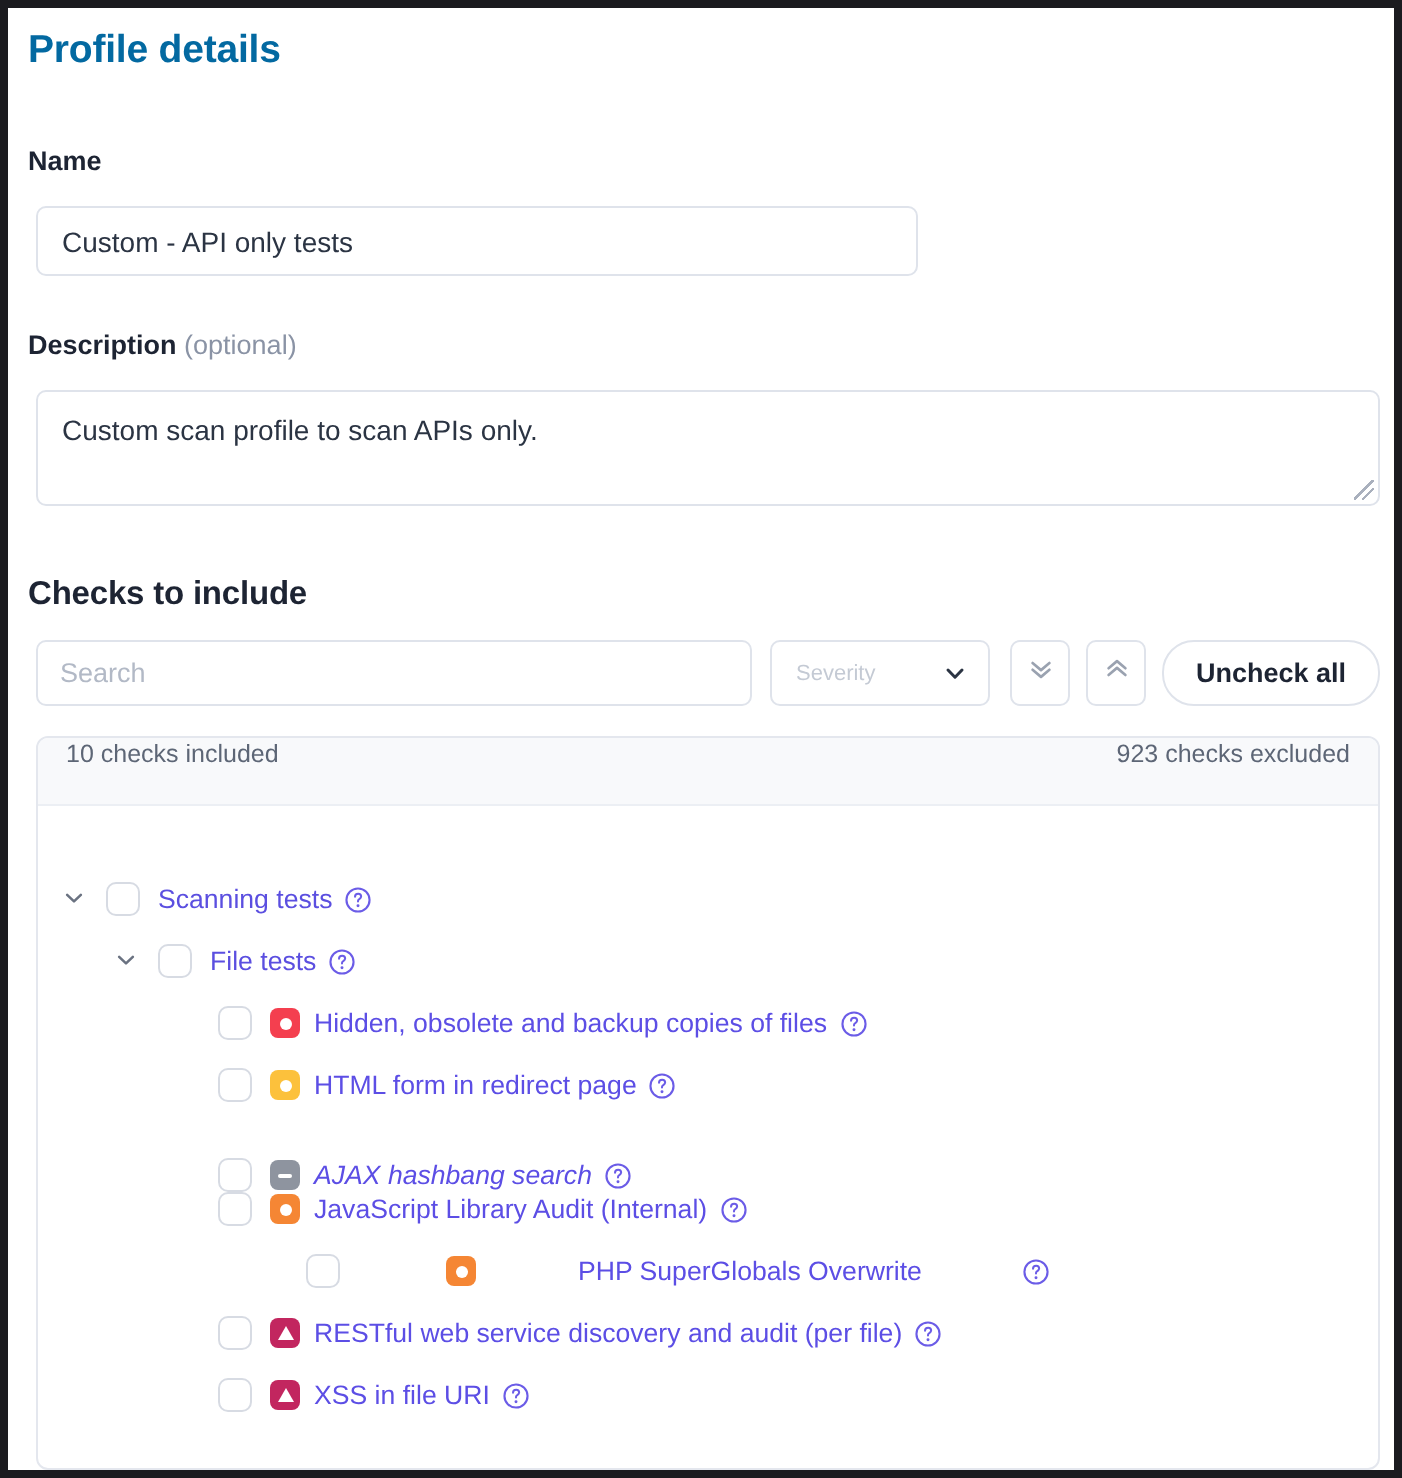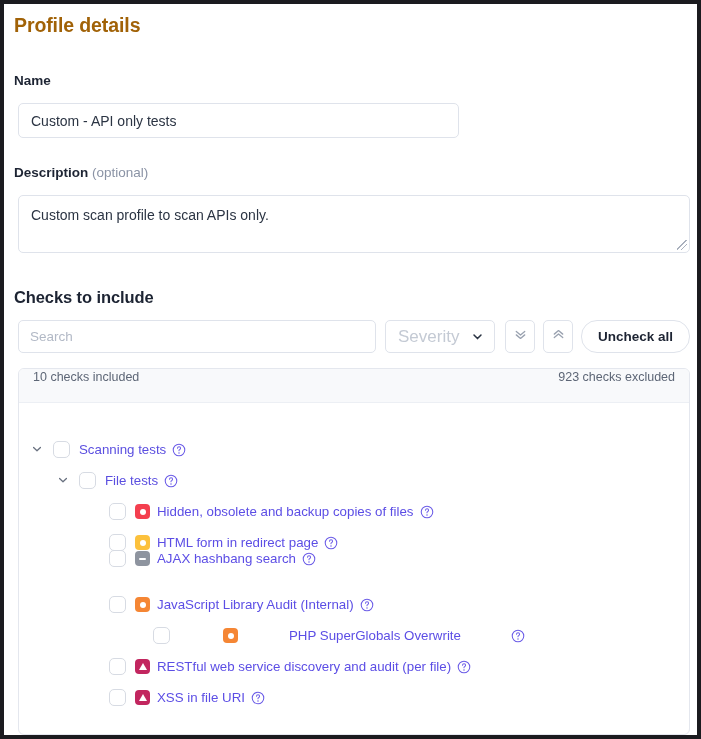--- a/index.html
+++ b/index.html
@@ -29,21 +29,21 @@
     overflow: hidden;
   }
 
   
   .page-title {
     position: absolute;
     left: 10px;
     top: 10px;
     font-size: 19.5px;
     font-weight: bold;
-    color: #a16207;
+    color: #0369a1;
     letter-spacing: -0.1px;
   }
   .field-label {
     position: absolute;
     font-size: 13.5px;
     font-weight: bold;
     color: #1d2433;
   }
   .field-label .optional {
     font-weight: normal;
@@ -122,21 +122,21 @@
     box-sizing: border-box;
     border: 1px solid #dfe3eb;
     border-radius: 5px;
     background: #fff;
     display: flex;
     align-items: center;
     justify-content: space-between;
     padding: 0 10px 0 12px;
   }
   .severity-select .lbl {
-    font-size: 17px;
+    font-size: 11px;
     color: #c4cad4;
   }
   .icon-btn {
     position: absolute;
     box-sizing: border-box;
     border: 1px solid #dfe3eb;
     border-radius: 5px;
     background: #fff;
     display: flex;
     align-items: center;
@@ -374,21 +374,21 @@
             </span>
             <span class="row-label">HTML form in redirect page</span>
             <span style="display:flex;align-items:center;">
               <svg class="help-icon" viewBox="0 0 16 16" aria-hidden="true">
                 <circle cx="8" cy="8" r="6.6" fill="none" stroke="#6b5ce7" stroke-width="1.2"></circle>
                 <path d="M6.3 6.1c0-1 .8-1.7 1.8-1.7s1.7.7 1.7 1.6c0 .8-.5 1.1-1.1 1.5-.5.3-.7.6-.7 1.1v.3" fill="none" stroke="#6b5ce7" stroke-width="1.15" stroke-linecap="round"></path>
                 <circle cx="8" cy="11.3" r=".85" fill="#6b5ce7"></circle>
               </svg>
             </span>
           </div>
-          <div class="tree-row" style="top: 140px; padding-left: 68px;">
+          <div class="tree-row" style="top: 169px; padding-left: 68px; font-style: italic;">
             <span class="twisty"></span>
             <span class="cbox"></span>
             <span class="sev-badge" style="background:#8e949f">
               <span class="dash"></span>
             </span>
             <span class="row-label">AJAX hashbang search</span>
             <span style="display:flex;align-items:center;">
               <svg class="help-icon" viewBox="0 0 16 16" aria-hidden="true">
                 <circle cx="8" cy="8" r="6.6" fill="none" stroke="#6b5ce7" stroke-width="1.2"></circle>
                 <path d="M6.3 6.1c0-1 .8-1.7 1.8-1.7s1.7.7 1.7 1.6c0 .8-.5 1.1-1.1 1.5-.5.3-.7.6-.7 1.1v.3" fill="none" stroke="#6b5ce7" stroke-width="1.15" stroke-linecap="round"></path>

